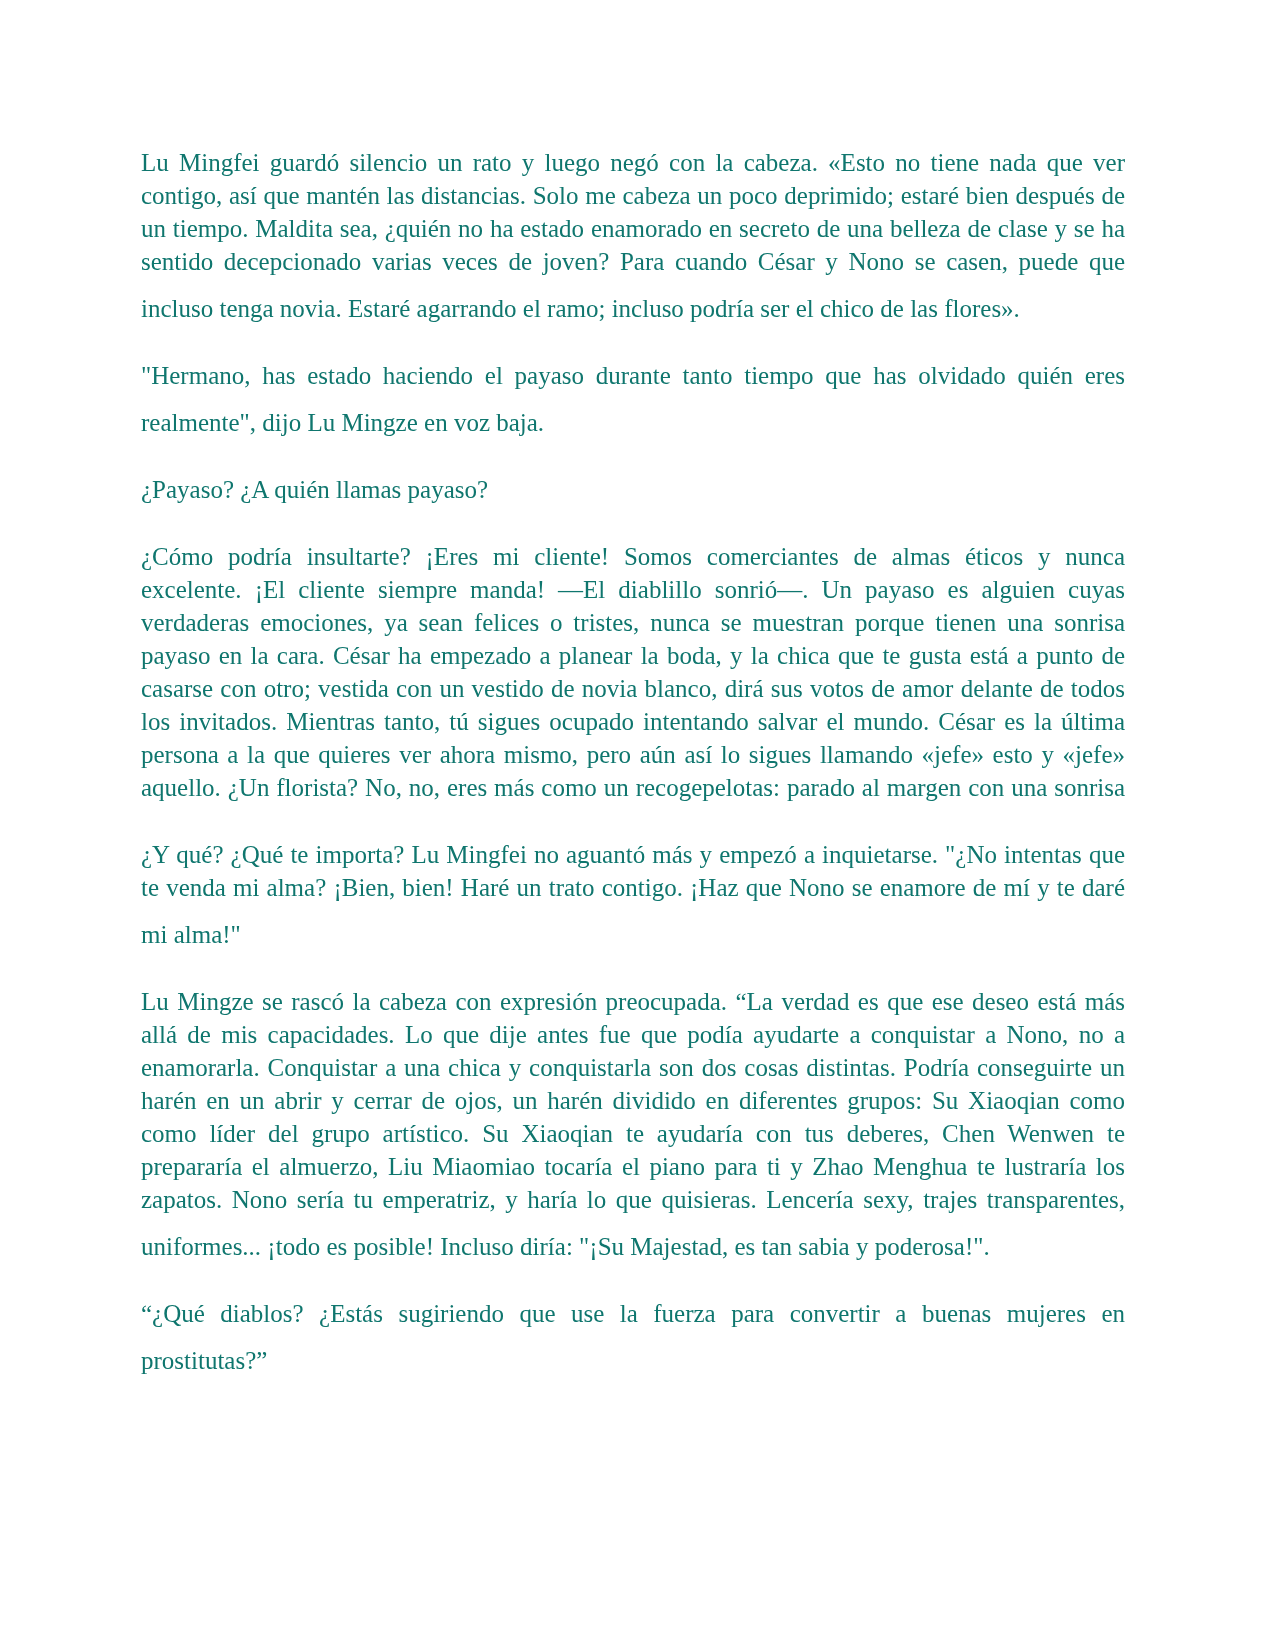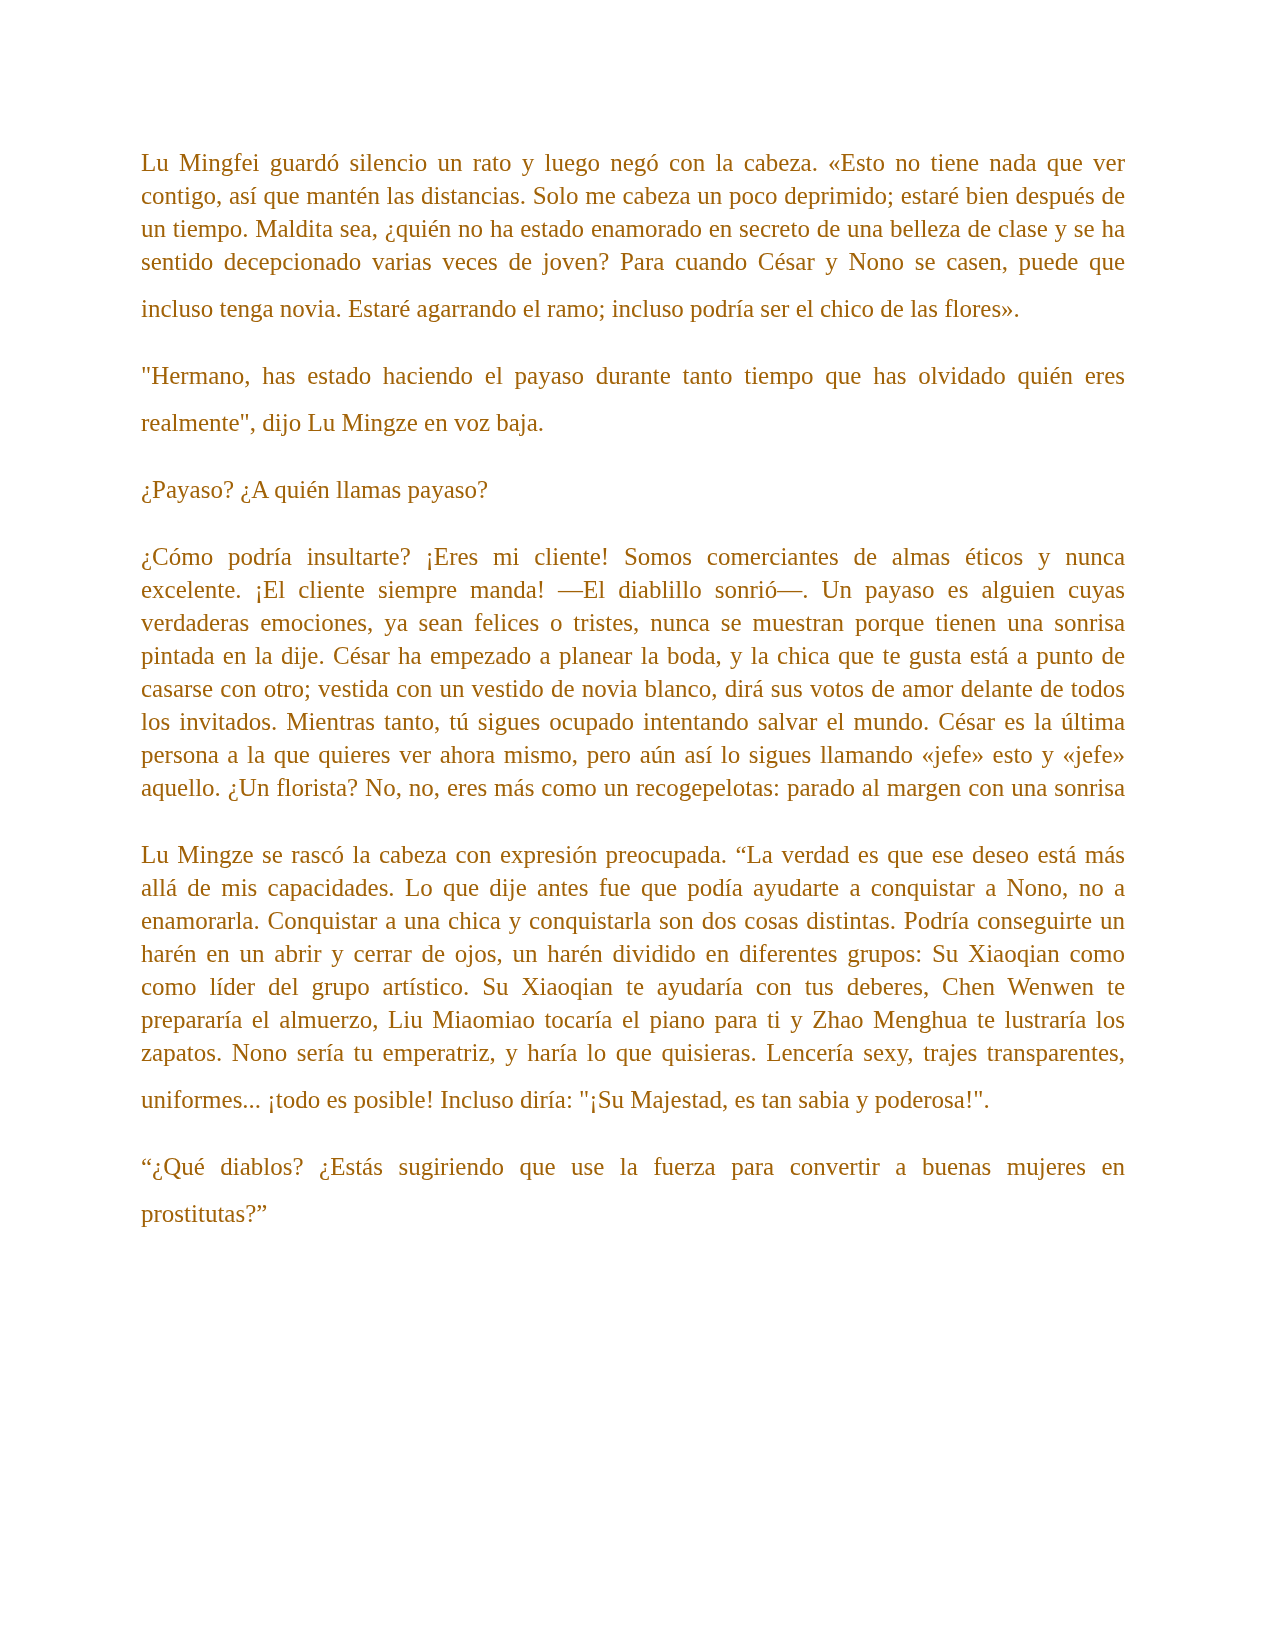--- a/index.html
+++ b/index.html
@@ -5,21 +5,21 @@
   html, body {
     margin: 0;
     padding: 0;
     background: #ffffff;
   }
   .page {
     position: relative;
     width: 1275px;
     height: 1384px;
     background: #ffffff;
-    color: #a16207;
+    color: #0f766e;
     font-family: "Liberation Serif", "DejaVu Serif", serif;
     overflow: hidden;
   }
   .content {
     position: absolute;
     left: 141px;
     top: 146px;
     width: 984px;
   }
   .para {
@@ -62,25 +62,30 @@
         <div class="ln">"Hermano, has estado haciendo el payaso durante tanto tiempo que has olvidado quién eres</div>
         <div class="ln last">realmente", dijo Lu Mingze en voz baja.</div>
       </div>
       <div class="para">
         <div class="ln last">¿Payaso? ¿A quién llamas payaso?</div>
       </div>
       <div class="para">
         <div class="ln">¿Cómo podría insultarte? ¡Eres mi cliente! Somos comerciantes de almas éticos y nunca</div>
         <div class="ln">excelente. ¡El cliente siempre manda! —El diablillo sonrió—. Un payaso es alguien cuyas</div>
         <div class="ln">verdaderas emociones, ya sean felices o tristes, nunca se muestran porque tienen una sonrisa</div>
-        <div class="ln">pintada en la dije. César ha empezado a planear la boda, y la chica que te gusta está a punto de</div>
+        <div class="ln">payaso en la cara. César ha empezado a planear la boda, y la chica que te gusta está a punto de</div>
         <div class="ln">casarse con otro; vestida con un vestido de novia blanco, dirá sus votos de amor delante de todos</div>
         <div class="ln">los invitados. Mientras tanto, tú sigues ocupado intentando salvar el mundo. César es la última</div>
         <div class="ln">persona a la que quieres ver ahora mismo, pero aún así lo sigues llamando «jefe» esto y «jefe»</div>
         <div class="ln">aquello. ¿Un florista? No, no, eres más como un recogepelotas: parado al margen con una sonrisa</div>
+      </div>
+      <div class="para">
+        <div class="ln">¿Y qué? ¿Qué te importa? Lu Mingfei no aguantó más y empezó a inquietarse. "¿No intentas que</div>
+        <div class="ln">te venda mi alma? ¡Bien, bien! Haré un trato contigo. ¡Haz que Nono se enamore de mí y te daré</div>
+        <div class="ln last">mi alma!"</div>
       </div>
       <div class="para">
         <div class="ln">Lu Mingze se rascó la cabeza con expresión preocupada. “La verdad es que ese deseo está más</div>
         <div class="ln">allá de mis capacidades. Lo que dije antes fue que podía ayudarte a conquistar a Nono, no a</div>
         <div class="ln">enamorarla. Conquistar a una chica y conquistarla son dos cosas distintas. Podría conseguirte un</div>
         <div class="ln">harén en un abrir y cerrar de ojos, un harén dividido en diferentes grupos: Su Xiaoqian como</div>
         <div class="ln">como líder del grupo artístico. Su Xiaoqian te ayudaría con tus deberes, Chen Wenwen te</div>
         <div class="ln">prepararía el almuerzo, Liu Miaomiao tocaría el piano para ti y Zhao Menghua te lustraría los</div>
         <div class="ln">zapatos. Nono sería tu emperatriz, y haría lo que quisieras. Lencería sexy, trajes transparentes,</div>
         <div class="ln last">uniformes... ¡todo es posible! Incluso diría: "¡Su Majestad, es tan sabia y poderosa!".</div>

